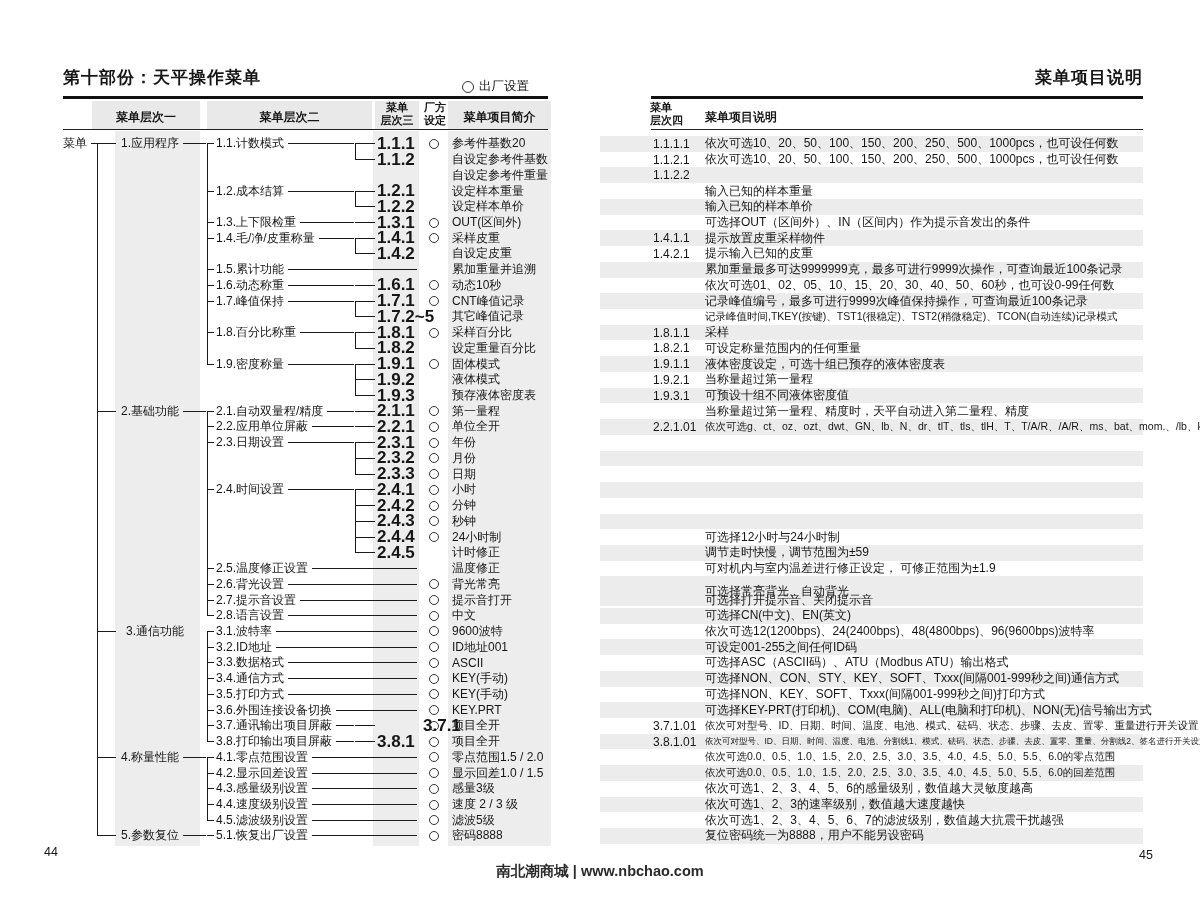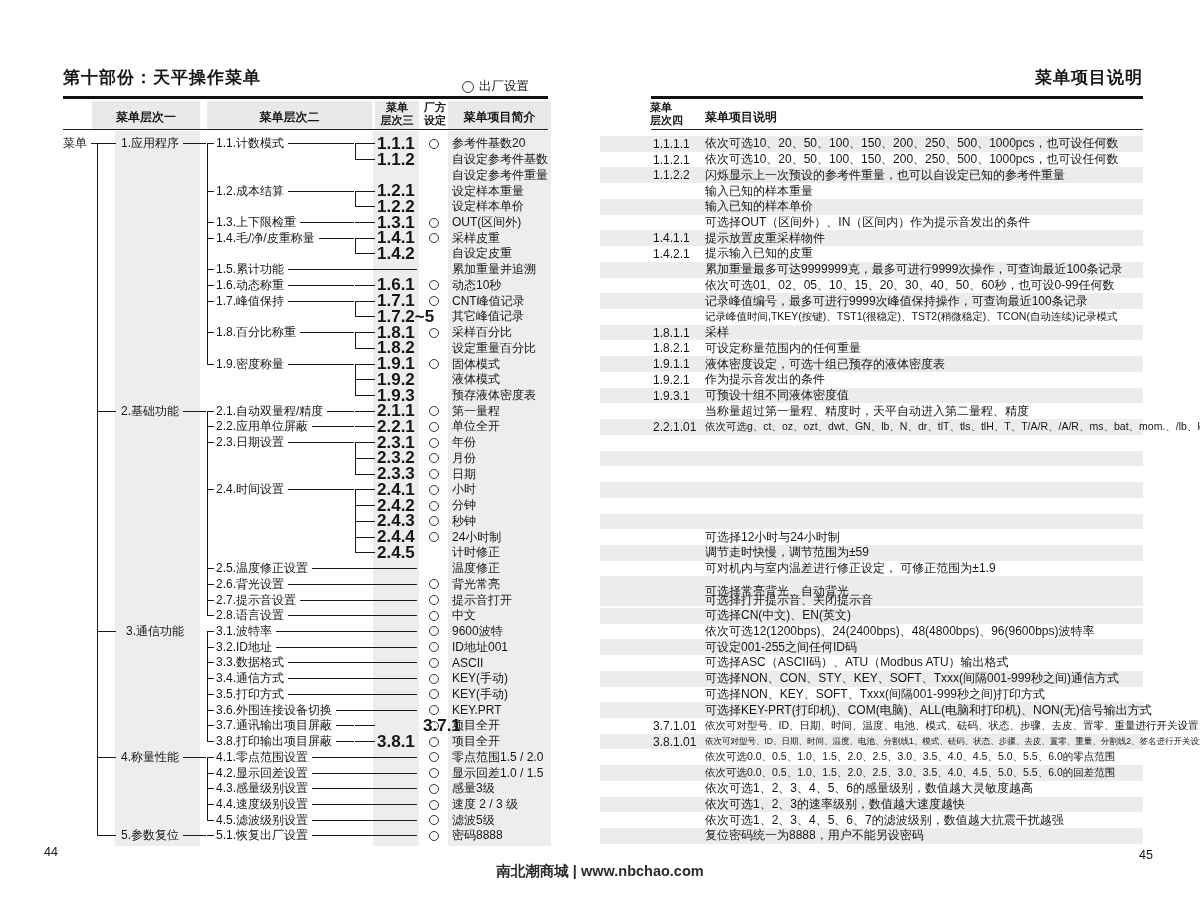--- a/index.html
+++ b/index.html
@@ -574,21 +574,20 @@
       <div class="rrow striped" style="top: 136px; height: 15.73px;">
         <div class="rnum">1.1.1.1</div>
         <div class="rtxt">依次可选10、20、50、100、150、200、250、500、1000pcs，也可设任何数</div>
       </div>
       <div class="rrow" style="top: 151.73px; height: 15.73px;">
         <div class="rnum">1.1.2.1</div>
         <div class="rtxt">依次可选10、20、50、100、150、200、250、500、1000pcs，也可设任何数</div>
       </div>
       <div class="rrow striped" style="top: 167.46px; height: 15.73px;">
         <div class="rnum">1.1.2.2</div>
-        <div class="rtxt">闪烁显示上一次预设的参考件重量，也可以自设定已知的参考件重量</div>
       </div>
       <div class="rrow" style="top: 183.19px; height: 15.73px;">
         <div class="rtxt">输入已知的样本重量</div>
       </div>
       <div class="rrow striped" style="top: 198.92px; height: 15.73px;">
         <div class="rtxt">输入已知的样本单价</div>
       </div>
       <div class="rrow" style="top: 214.65px; height: 15.73px;">
         <div class="rtxt">可选择OUT（区间外）、IN（区间内）作为提示音发出的条件</div>
       </div>
@@ -619,21 +618,21 @@
       <div class="rrow" style="top: 340.49px; height: 15.73px;">
         <div class="rnum">1.8.2.1</div>
         <div class="rtxt">可设定称量范围内的任何重量</div>
       </div>
       <div class="rrow striped" style="top: 356.22px; height: 15.73px;">
         <div class="rnum">1.9.1.1</div>
         <div class="rtxt">液体密度设定，可选十组已预存的液体密度表</div>
       </div>
       <div class="rrow" style="top: 371.95px; height: 15.73px;">
         <div class="rnum">1.9.2.1</div>
-        <div class="rtxt">作为提示音发出的条件</div>
+        <div class="rtxt">当称量超过第一量程</div>
       </div>
       <div class="rrow striped" style="top: 387.68px; height: 15.73px;">
         <div class="rnum">1.9.3.1</div>
         <div class="rtxt">可预设十组不同液体密度值</div>
       </div>
       <div class="rrow" style="top: 403.41px; height: 15.73px;">
         <div class="rtxt">当称量超过第一量程、精度时，天平自动进入第二量程、精度</div>
       </div>
       <div class="rrow striped" style="top: 419.14px; height: 15.73px;">
         <div class="rnum">2.2.1.01</div>

